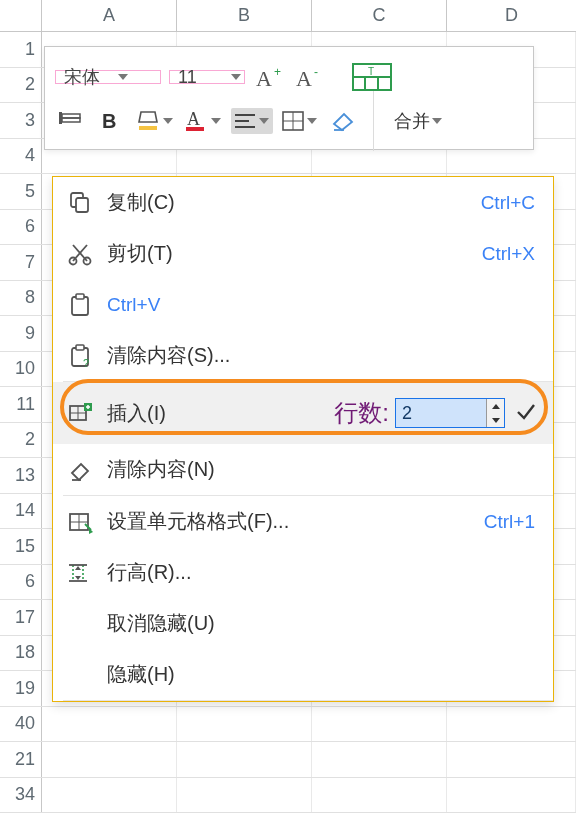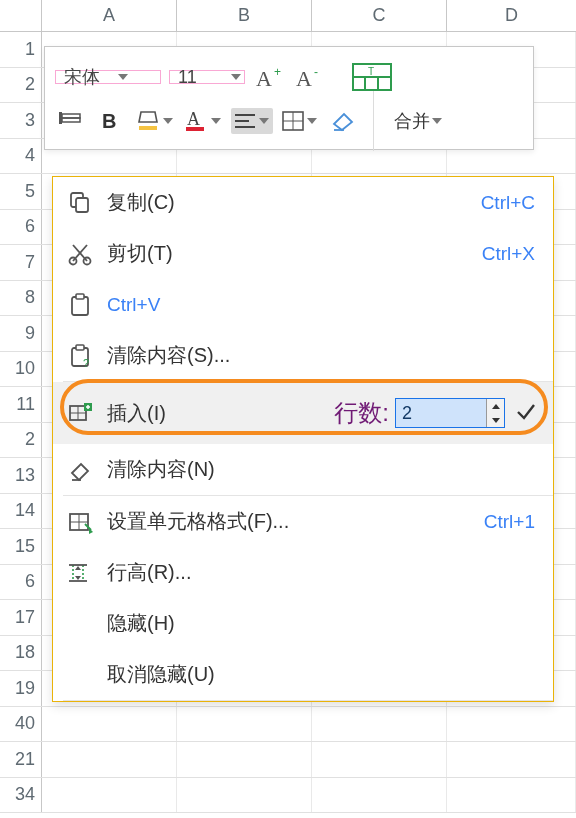--- a/index.html
+++ b/index.html
@@ -590,24 +590,24 @@
           <line x1="2" y1="21" x2="20" y2="21" stroke="#555" stroke-width="1.8"></line>
           <polygon points="11,6 8,10 14,10" fill="#555"></polygon>
           <polygon points="11,20 8,16 14,16" fill="#555"></polygon>
         </svg>
       </div>
       <div class="ctx-label">行高(R)...</div>
       <div class="ctx-short"></div>
     </div>
     <div class="ctx-item">
       <div class="ctx-ico"></div>
+      <div class="ctx-label">取消隐藏(U)</div>
+      <div class="ctx-short"></div>
+    </div>
+    <div class="ctx-item">
+      <div class="ctx-ico"></div>
       <div class="ctx-label">隐藏(H)</div>
       <div class="ctx-short"></div>
     </div>
-    <div class="ctx-item">
-      <div class="ctx-ico"></div>
-      <div class="ctx-label">取消隐藏(U)</div>
-      <div class="ctx-short"></div>
-    </div>
     <div class="ctx-sep"></div>
   </div>
 
 <div class="highlight-ring" style="left:60px; top:379px; width:488px; height:56px;"></div>
 
 </body></html>

